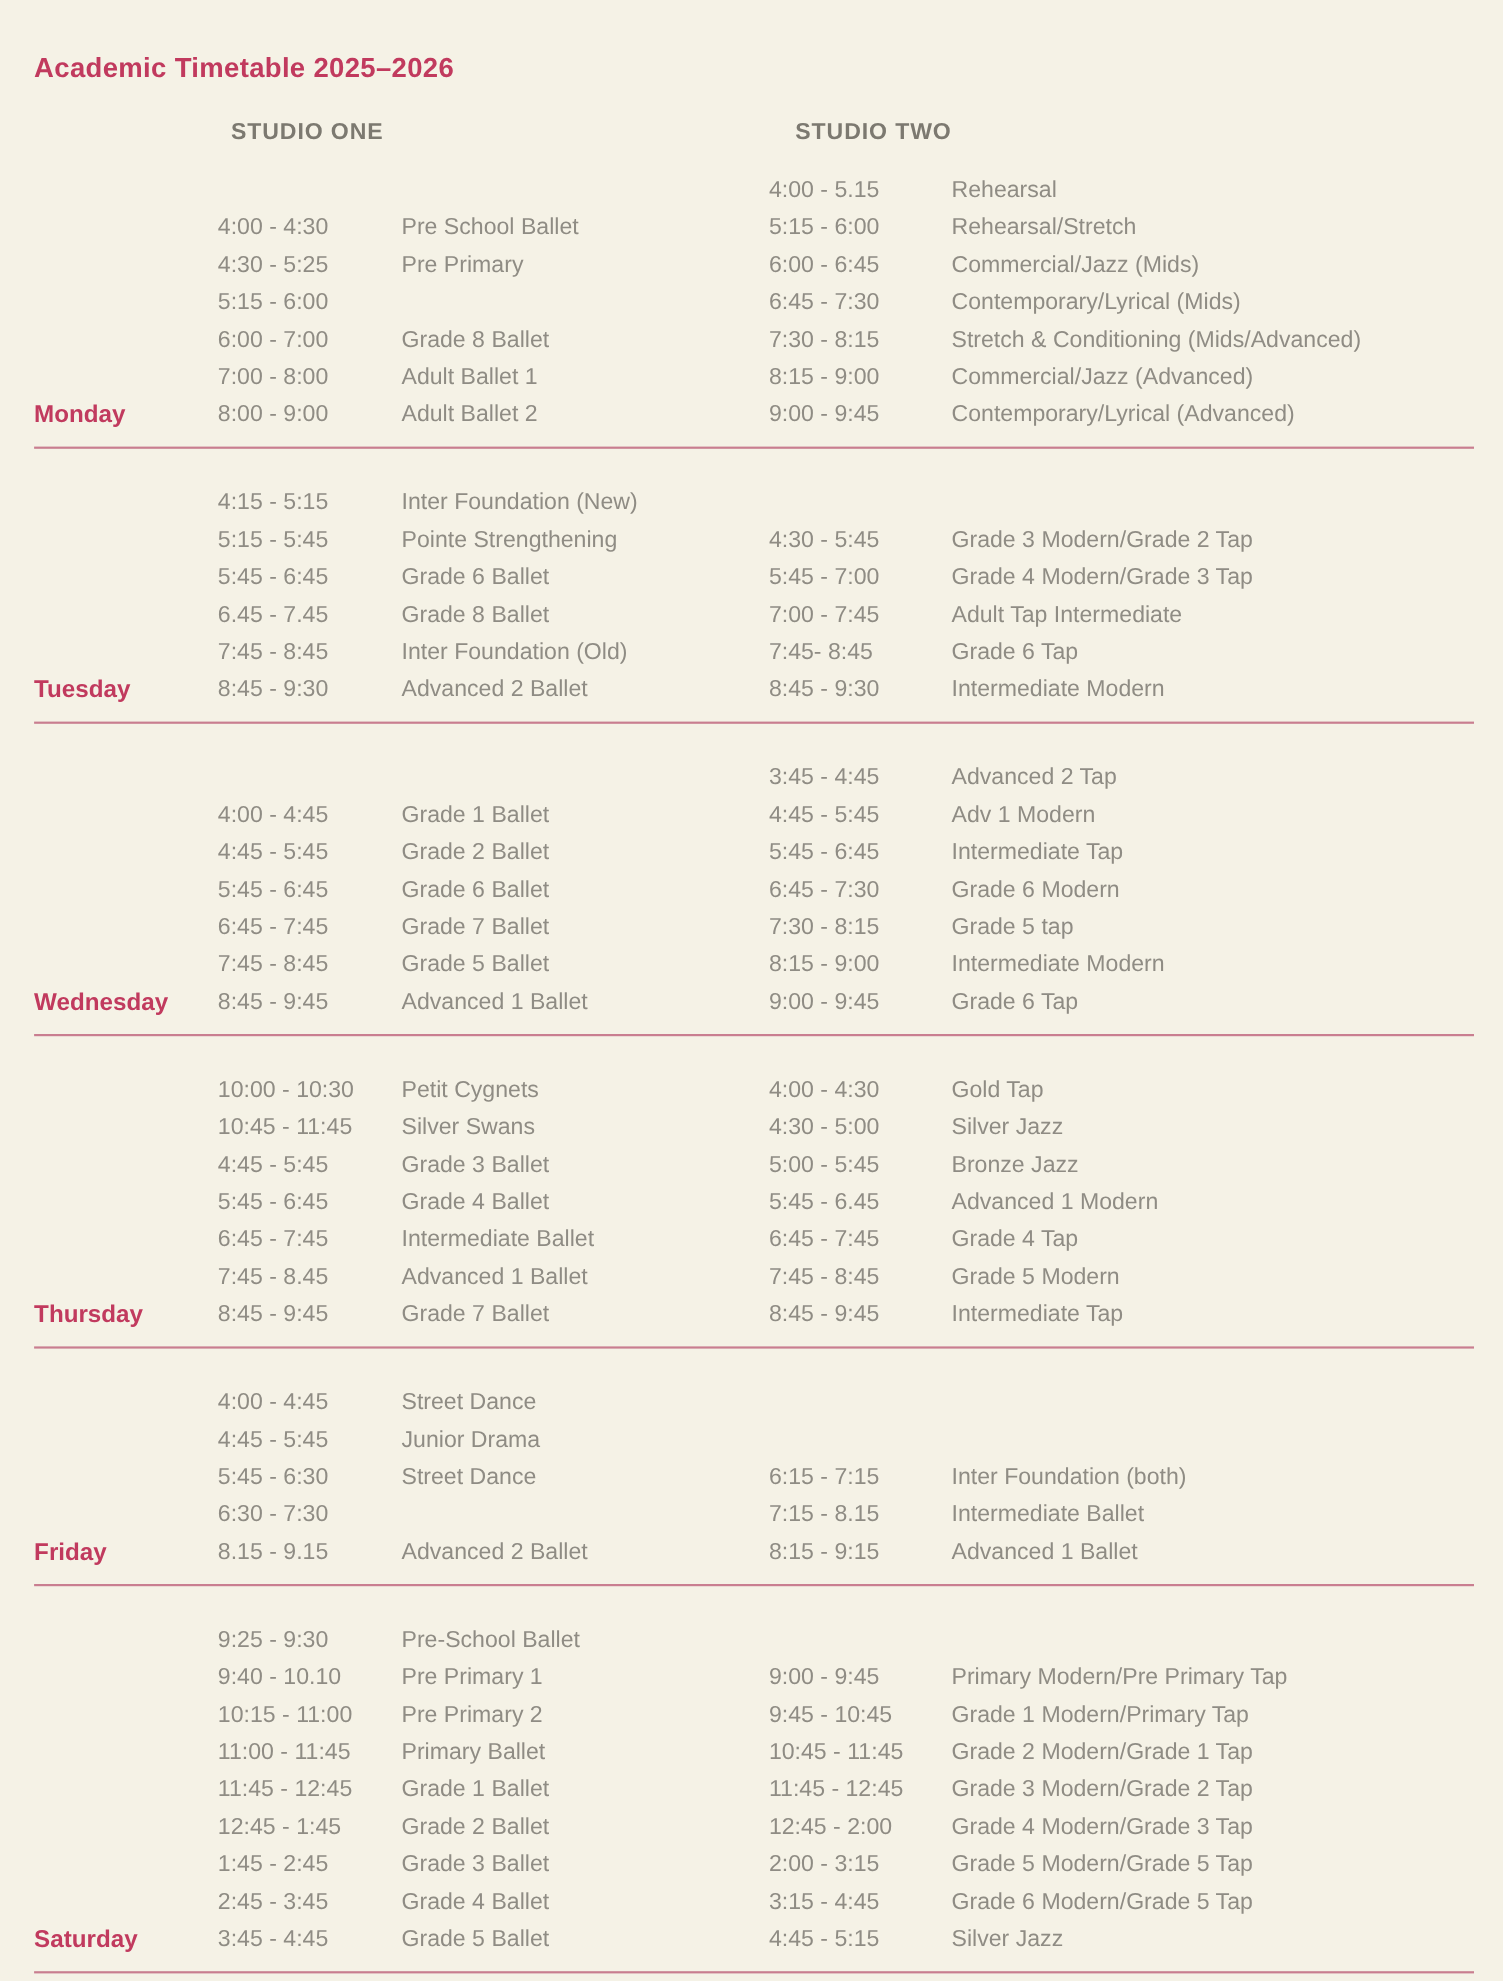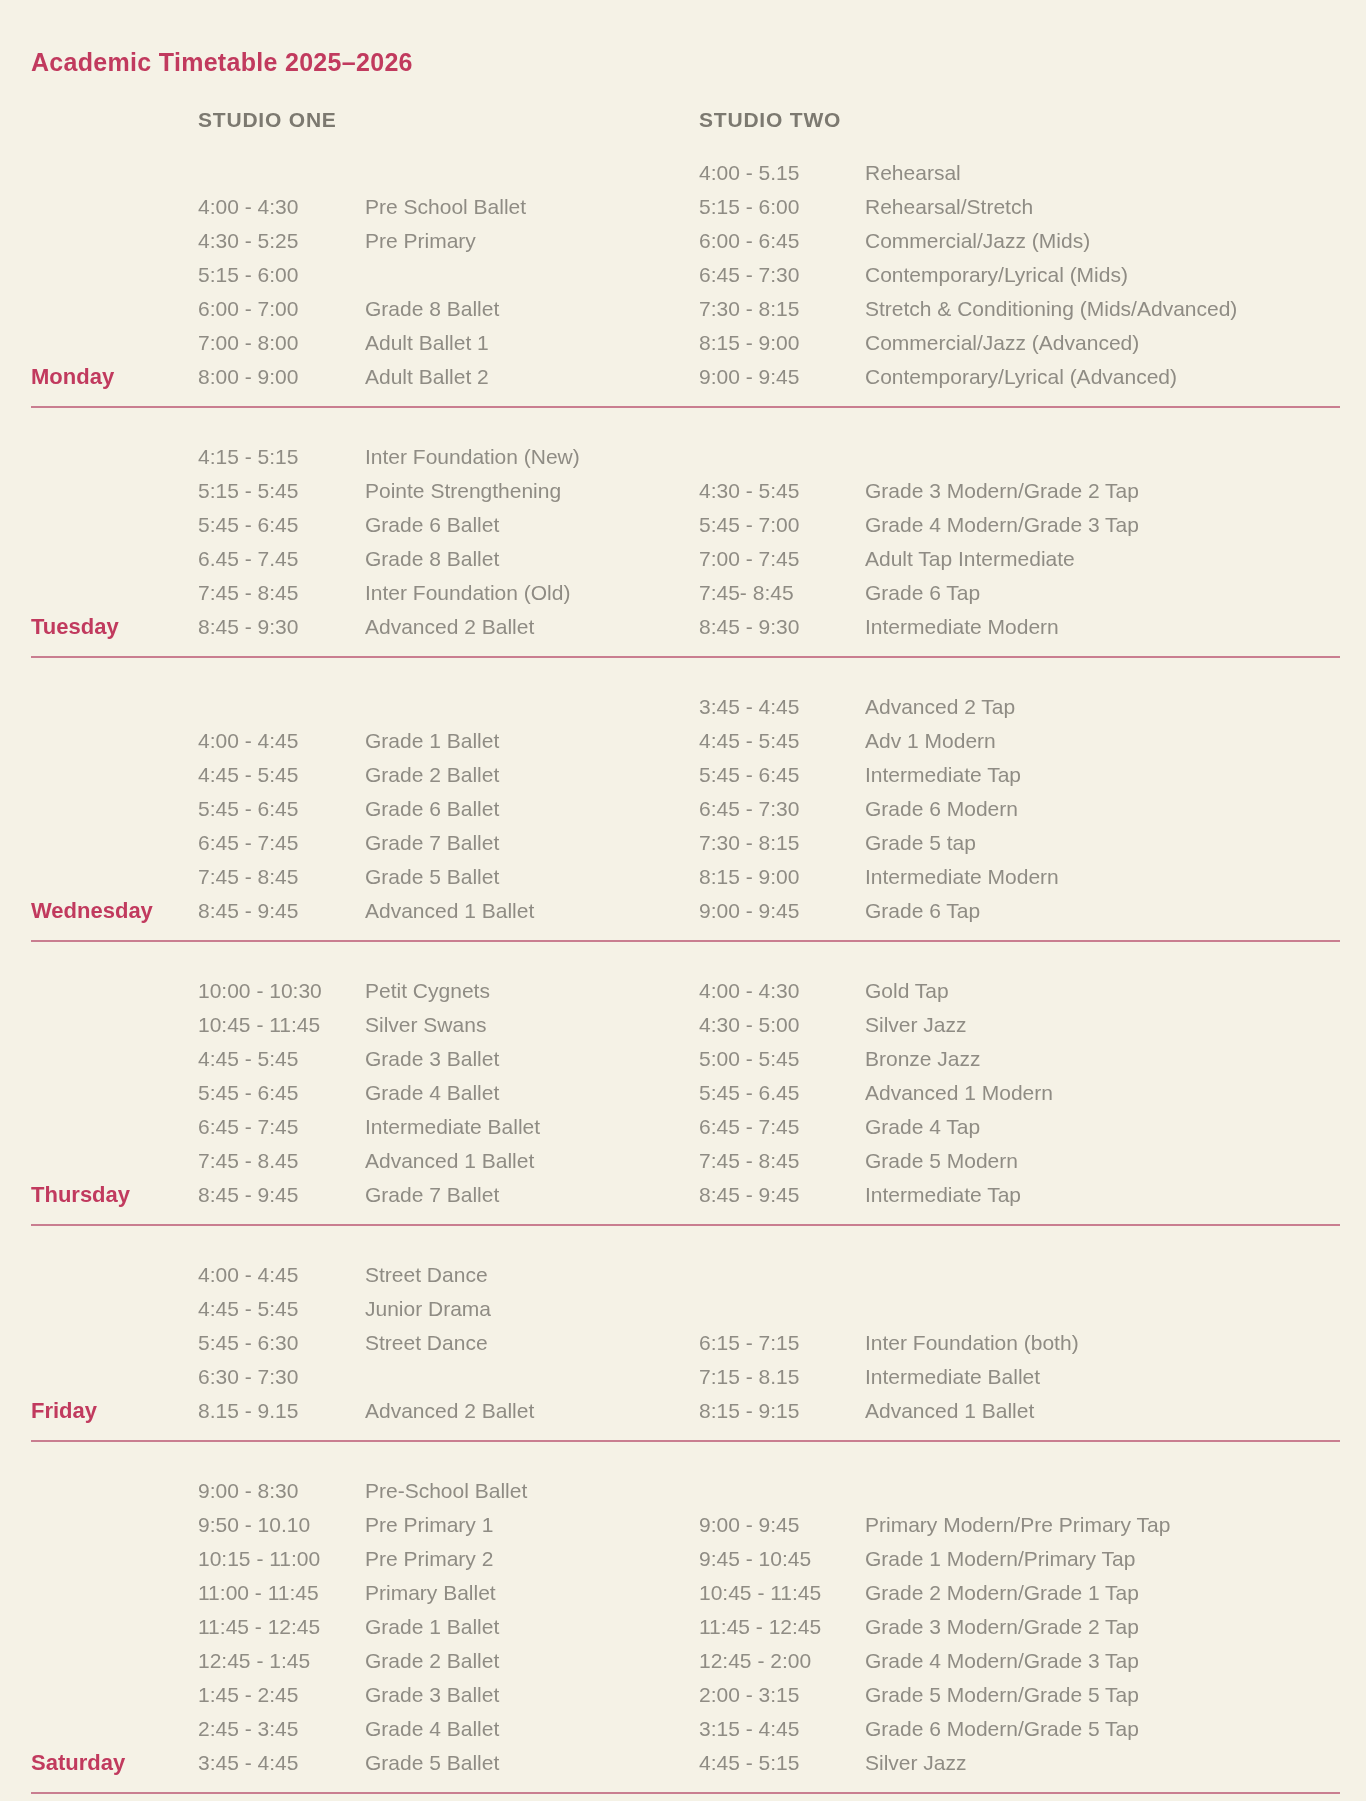--- a/index.html
+++ b/index.html
@@ -27,20 +27,21 @@
     display: flex;
     margin-bottom: 24px;
   }
   .col-day-spacer { width: 167px; flex: none; }
   .studio-header {
     font-weight: 700;
     font-size: 21px;
     line-height: 24px;
     color: #7c7970;
     letter-spacing: 0.8px;
+    margin-left: 12px;
   }
   .header-row .col-s1 { width: 501px; flex: none; }
   .header-row .col-s2 { flex: 1; }
 
   .day-section { display: flex; align-items: flex-end; }
   .day-label {
     width: 167px;
     flex: none;
     font-weight: 700;
     font-size: 22px;
@@ -349,25 +350,25 @@
     <span class="time">8:15 - 9:15</span>
     <span class="cls">Advanced 1 Ballet</span>
   </div>
         </div>
   </section>
       <div class="divider"></div>
       <section class="day-section">
     <div class="day-label">Saturday</div>
     <div class="studio one">
           <div class="row">
-    <span class="time">9:00 - 8:30</span>
+    <span class="time">9:25 - 9:30</span>
     <span class="cls">Pre-School Ballet</span>
   </div>
           <div class="row">
-    <span class="time">9:50 - 10.10</span>
+    <span class="time">9:40 - 10.10</span>
     <span class="cls">Pre Primary 1</span>
   </div>
           <div class="row">
     <span class="time">10:15 - 11:00</span>
     <span class="cls">Pre Primary 2</span>
   </div>
           <div class="row">
     <span class="time">11:00 - 11:45</span>
     <span class="cls">Primary Ballet</span>
   </div>

